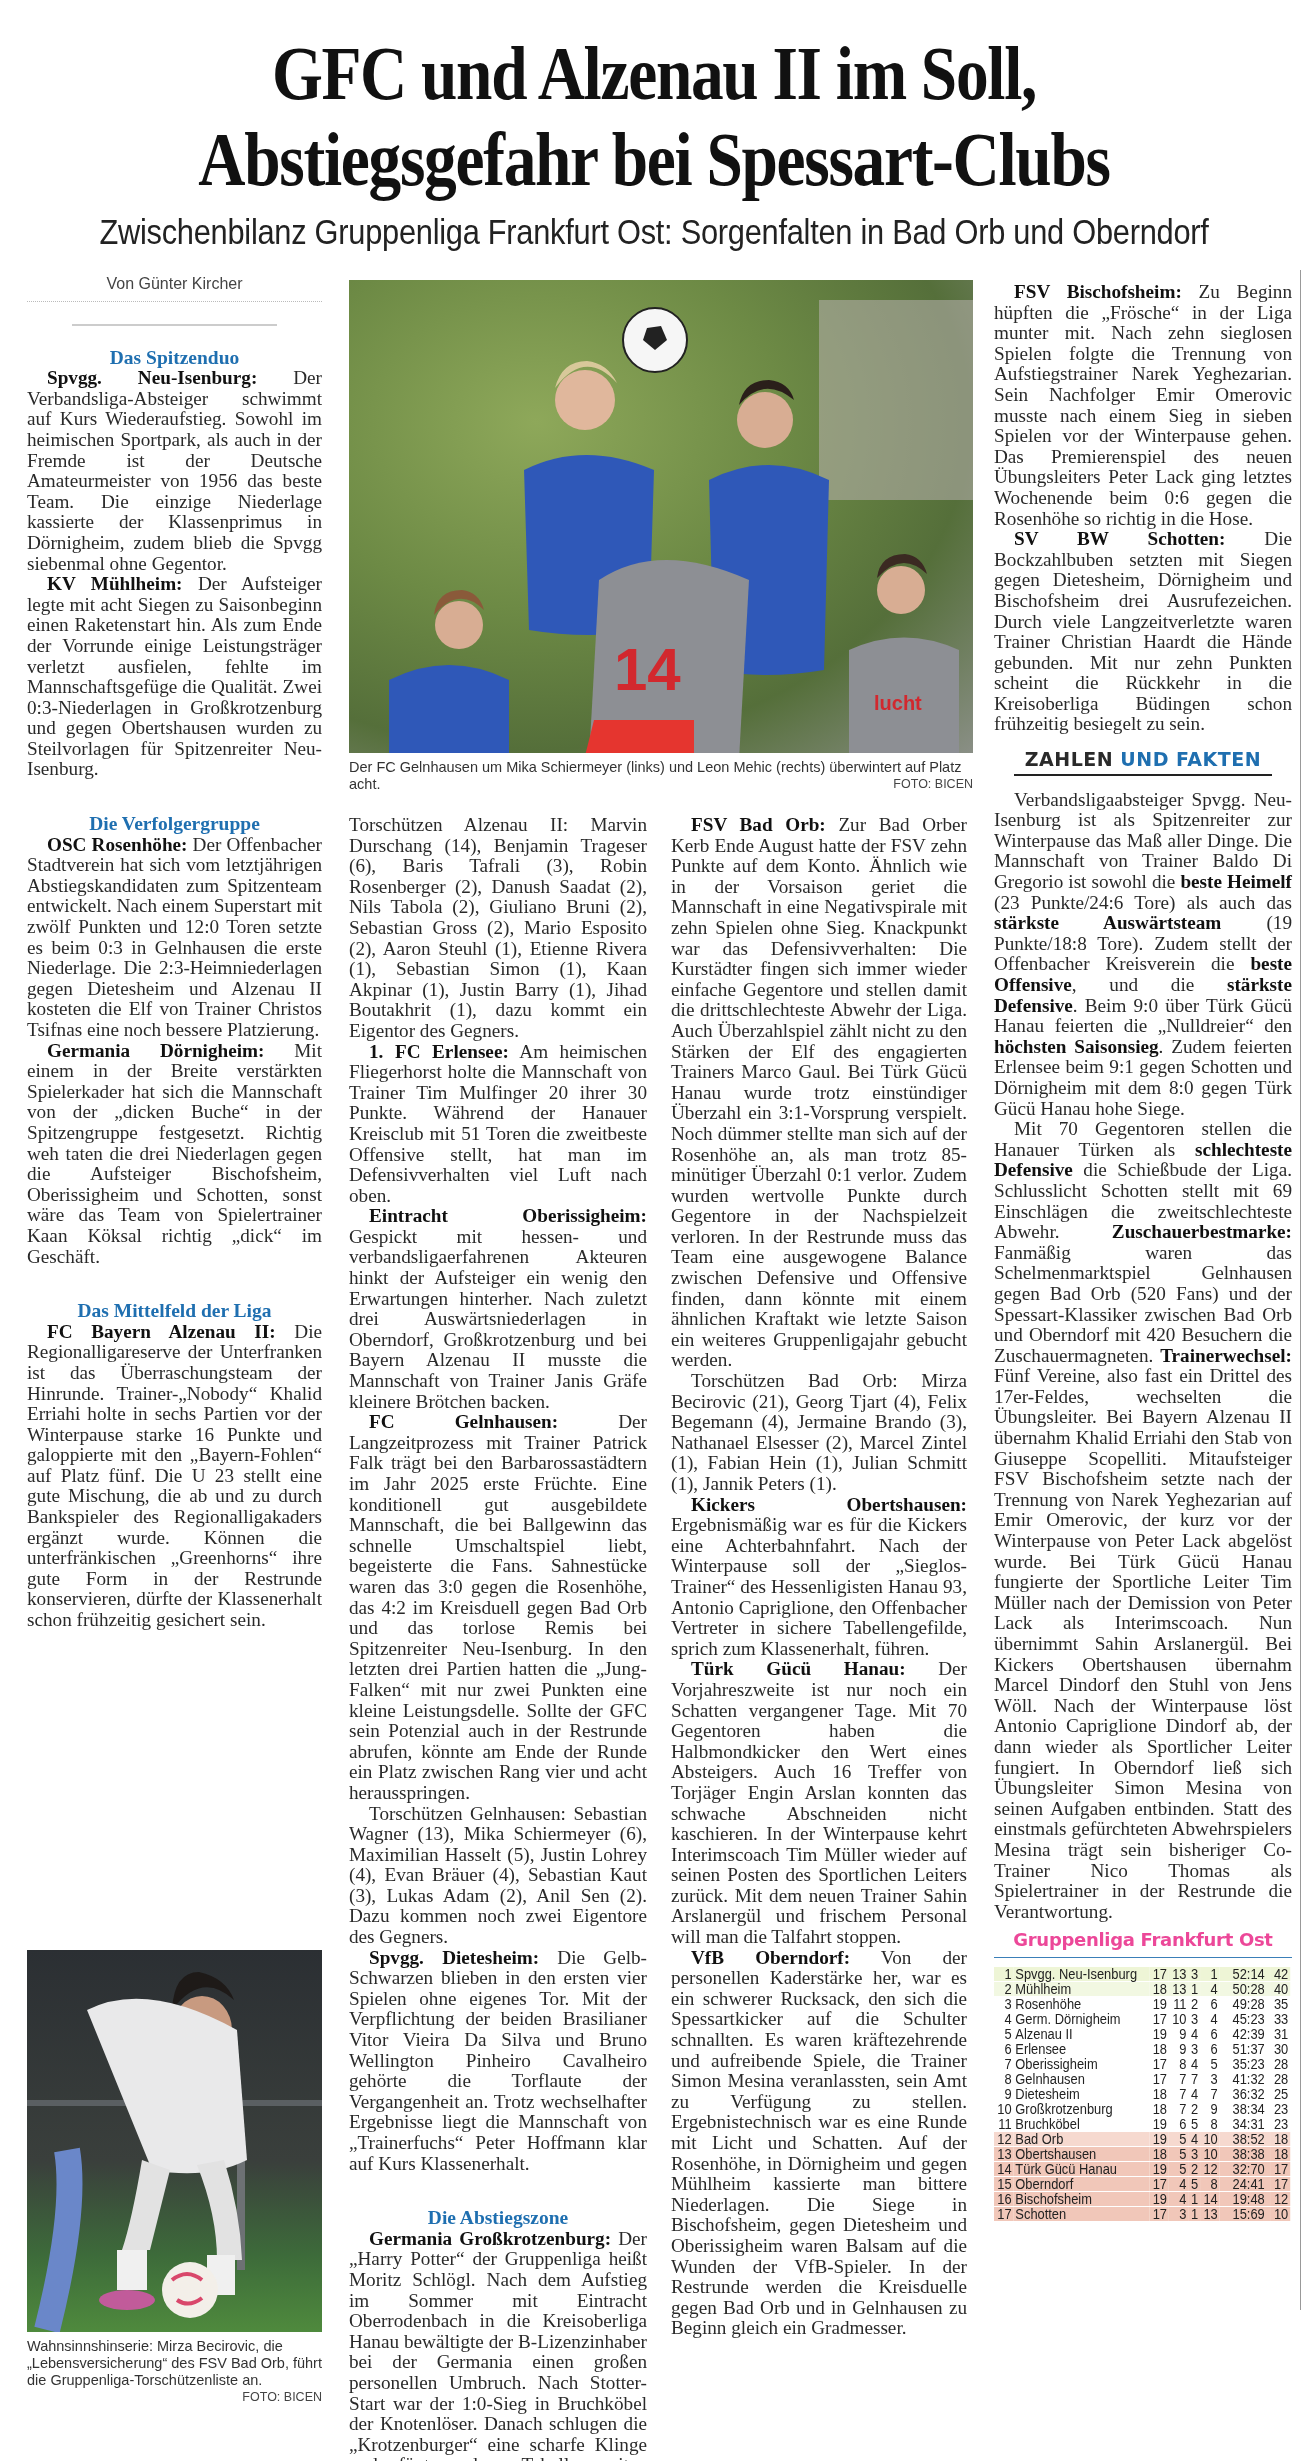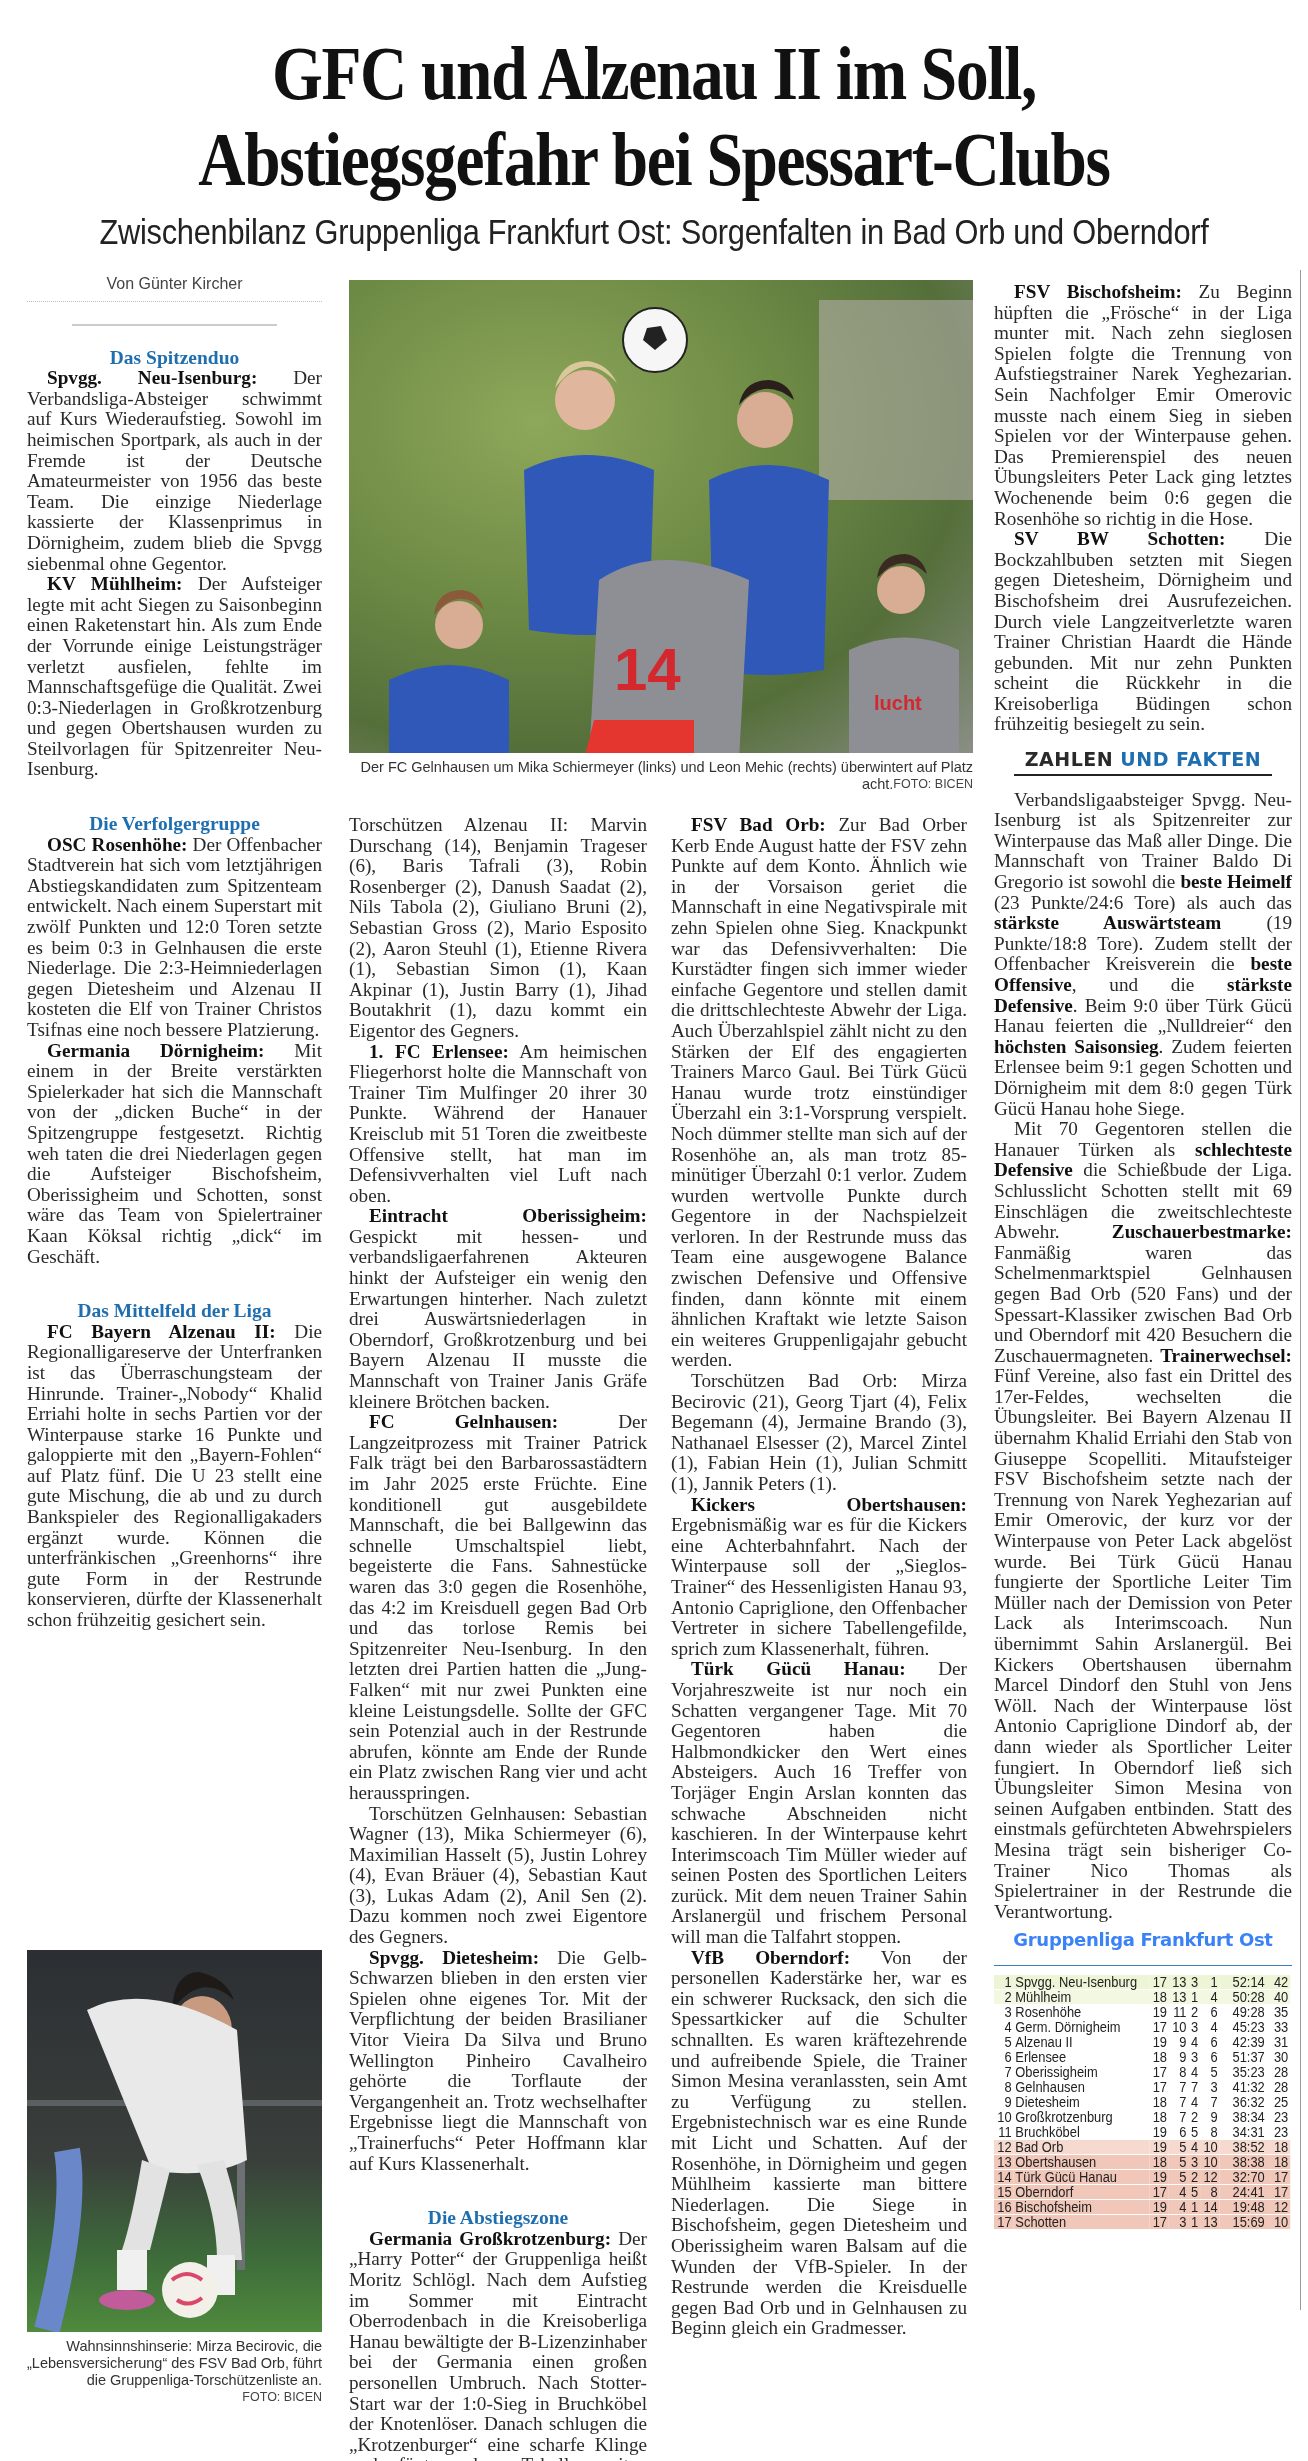--- a/index.html
+++ b/index.html
@@ -34,35 +34,35 @@
   }
   .lead-kicker { font-family: "Liberation Sans", sans-serif; font-weight: bold; }
   .sep { width: 205px; height: 2px; background: #ccc; margin: 22px auto 22px; }
   .section-head {
     color: #1f6fb0; font-weight: bold; text-align: center; text-indent: 0;
     font-size: 19.5px; margin-top: 34px;
   }
   .photo { position: relative; overflow: hidden; }
   .caption {
     font-family: "Liberation Sans", sans-serif; font-size: 14.5px; line-height: 17px;
-    color: #333; text-align: right; margin-top: 6px;
+    color: #333; text-align: left; margin-top: 6px;
   }
   .credit {
     font-family: "Liberation Sans", sans-serif; font-size: 12.5px; color: #444;
     float: right;
   }
   .facts-head {
     text-align: center; font-family: "DejaVu Sans", sans-serif; font-weight: bold;
     font-size: 19px; letter-spacing: 0.5px; text-indent: 0;
     padding-bottom: 4px; border-bottom: 2px solid #222; margin: 14px 20px 14px;
   }
   .facts-head .blue { color: #1f6fb0; }
   .table-title {
     font-family: "DejaVu Sans", sans-serif; font-weight: bold; text-align: center;
-    font-size: 18px; color: #3b82f6; padding-bottom: 14px;
+    font-size: 18px; color: #ec4899; padding-bottom: 6px;
     border-bottom: 1px solid #3a7fb8; margin: 8px 0 8px; letter-spacing: -0.3px;
   }
   table.standings {
     width: 100%; border-collapse: separate; border-spacing: 0 1px;
     font-family: "Liberation Sans", sans-serif; font-size: 14px; line-height: 14px;
     color: #222; transform: scaleX(0.92); transform-origin: left top;
     width: 108%;
   }
   table.standings td { padding: 0 2px; white-space: nowrap; }
   table.standings tr.promo td { background: #eef5d6; }

